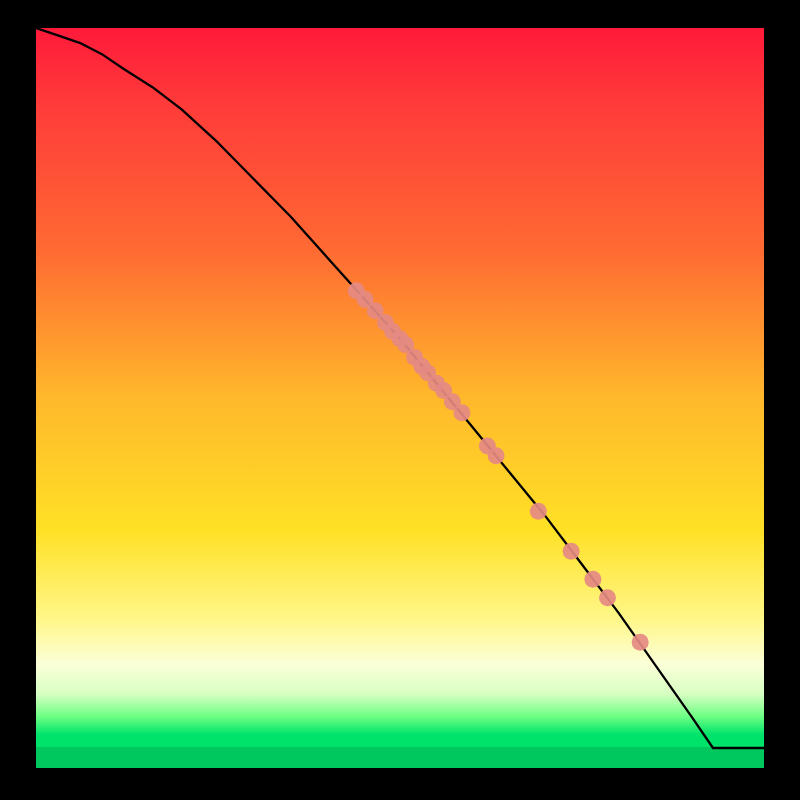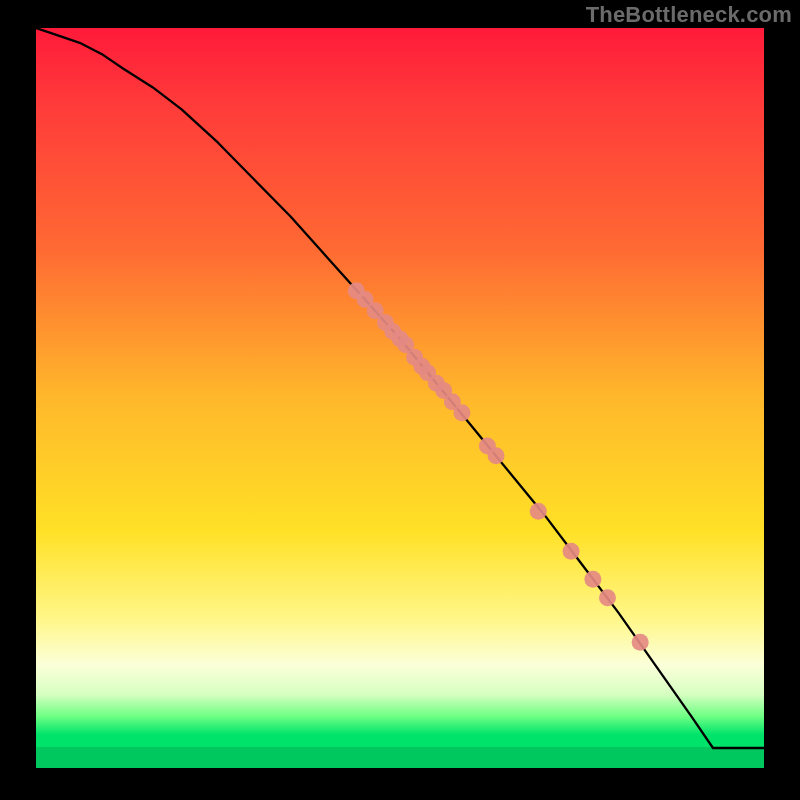--- a/index.html
+++ b/index.html
@@ -58,21 +58,20 @@
     position: absolute;
     inset: 0;
     width: 100%;
     height: 100%;
   }
 </style>
 </head>
 <body>
 
 <div class="frame">
-  <div class="attribution">TheBottleneck.com</div>
 
   <div class="plot">
     <div class="gradient"></div>
     <svg class="overlay" viewBox="0 0 728 740" preserveAspectRatio="none">
       <path id="curve-path" fill="none" stroke="#000" stroke-width="2.3" stroke-linejoin="round" stroke-linecap="round" d="M0.0 0.0 L21.8 7.4 L43.7 14.8 L65.5 25.9 L87.4 40.7 L116.5 59.2 L145.6 81.4 L182.0 114.7 L218.4 151.7 L254.8 188.7 L291.2 229.4 L327.6 270.1 L364.0 310.8 L400.4 355.2 L436.8 399.6 L473.2 444.0 L509.6 488.4 L546.0 536.5 L582.4 584.6 L618.8 636.4 L655.2 688.2 L677.0 720.0 L728.0 720.0"></path>
       <g id="points-group">
           <circle cx="320.3" cy="262.7" r="8.5" fill="#e58a83" fill-opacity="0.92"></circle>
           <circle cx="329.1" cy="271.6" r="8.5" fill="#e58a83" fill-opacity="0.92"></circle>
           <circle cx="339.2" cy="282.7" r="8.5" fill="#e58a83" fill-opacity="0.92"></circle>
           <circle cx="349.4" cy="294.5" r="8.5" fill="#e58a83" fill-opacity="0.92"></circle>

